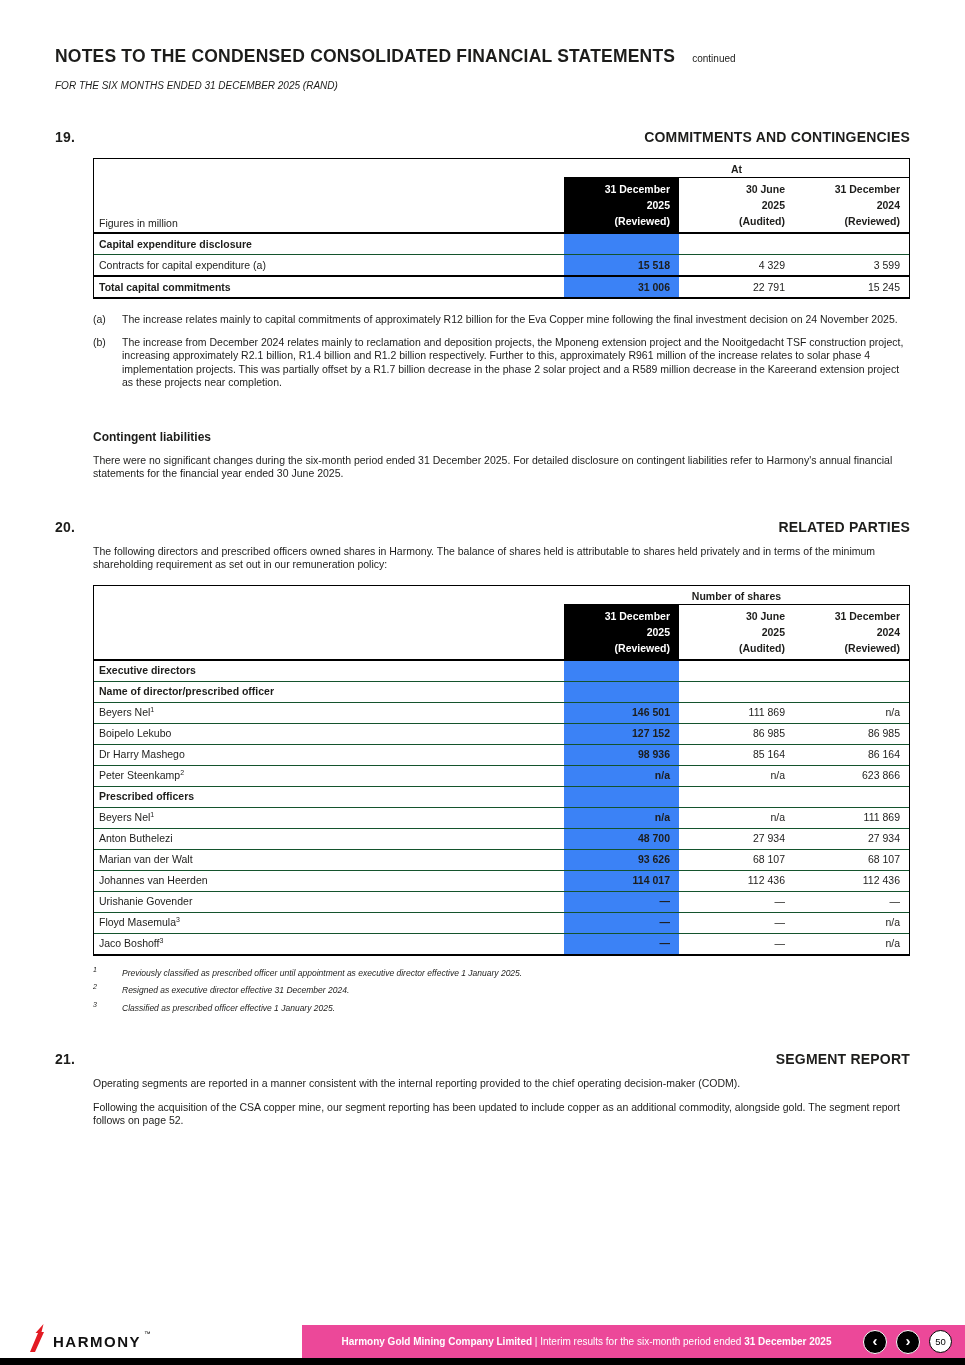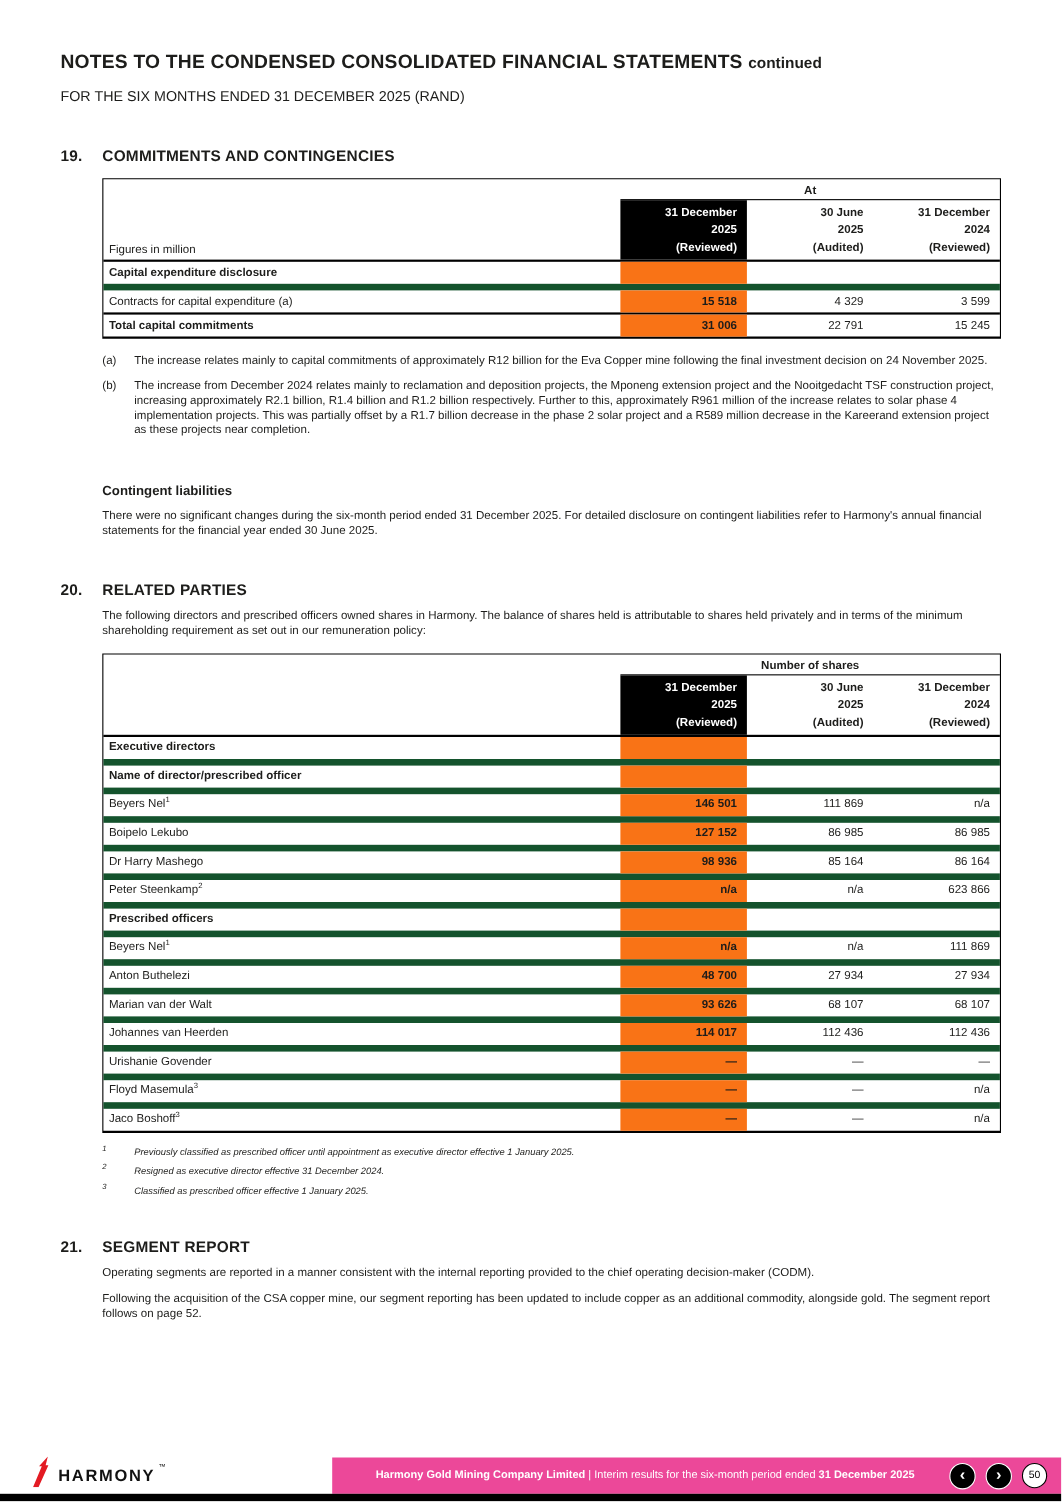--- a/index.html
+++ b/index.html
@@ -4,46 +4,46 @@
 <style>
   * { margin:0; padding:0; box-sizing:border-box; }
   html,body { background:#fff; }
   .page {
     width:965px; height:1365px; position:relative; background:#fff;
     font-family:"Liberation Sans", sans-serif; color:#1d1d1b; overflow:hidden;
   }
   .content { padding:46px 55px 0 55px; }
 
   .doc-title { font-size:17.5px; font-weight:bold; letter-spacing:0.2px; }
-  .doc-title .cont { font-size:14px; font-weight:bold; letter-spacing:0; }
-  .doc-sub { font-size:13px; margin-top:13px; }
+  .doc-title .cont { font-size:10px; font-weight:normal; letter-spacing:0;margin-left:12px; }
+  .doc-sub { font-size:10px; margin-top:13px;font-style:italic; }
 
   .section { margin-top:38px; }
-  .sec-head { display:flex; font-size:14px; font-weight:bold; letter-spacing:0.2px; }
+  .sec-head { display:flex; font-size:14px; font-weight:bold; letter-spacing:0.2px;justify-content:space-between; }
   .sec-num { width:38px; flex-shrink:0; }
   .sec-body { margin-left:38px; }
 
   p.body { font-size:10.5px; line-height:13.5px; margin-top:10px; }
 
   
   .fin-table { border:1px solid #000; border-bottom-width:2px; margin-top:13px; font-size:10.5px; }
   .t-span-row { display:grid; grid-template-columns:1fr 345px; }
   .t-span-label { text-align:center; font-weight:bold; padding:4px 0 2px; border-bottom:1px solid #000; }
   .t-cols { display:grid; grid-template-columns:1fr 115px 115px 115px; border-bottom:2px solid #000; }
   .t-col0 { align-self:end; padding:2px 0 3px 5px; font-weight:normal; }
   .t-colh { text-align:right; font-weight:bold; padding:3px 9px 3px 0; line-height:16px; }
   .t-dark { background:#000; color:#fff; }
-  .t-row { display:grid; grid-template-columns:1fr 115px 115px 115px; border-top:6px solid #14532d; }
+  .t-row { display:grid; grid-template-columns:1fr 115px 115px 115px; border-top:1px solid #14532d; }
   .t-body .t-row:first-child { border-top:none; }
   .t-row.total { border-top:2px solid #000; }
   .t-row.bold .t-label { font-weight:bold; }
   .t-cell { padding:3.5px 0 3px 0; line-height:13.5px; }
   .t-label { padding-left:5px; }
   .t-num { text-align:right; padding-right:9px; }
-  .t-num.shaded { background:#f97316; font-weight:bold; }
+  .t-num.shaded { background:#3b82f6; font-weight:bold; }
   sup { font-size:7px; vertical-align:super; line-height:0; }
 
   
   .notes { margin-top:14px; }
   .note { display:flex; margin-top:9px; font-size:10.5px; line-height:13.5px; }
   .note-marker { width:29px; flex-shrink:0; }
   .sub-head { font-size:12px; font-weight:bold; margin-top:40px; }
 
   
   .footnotes { margin-top:12px; }

